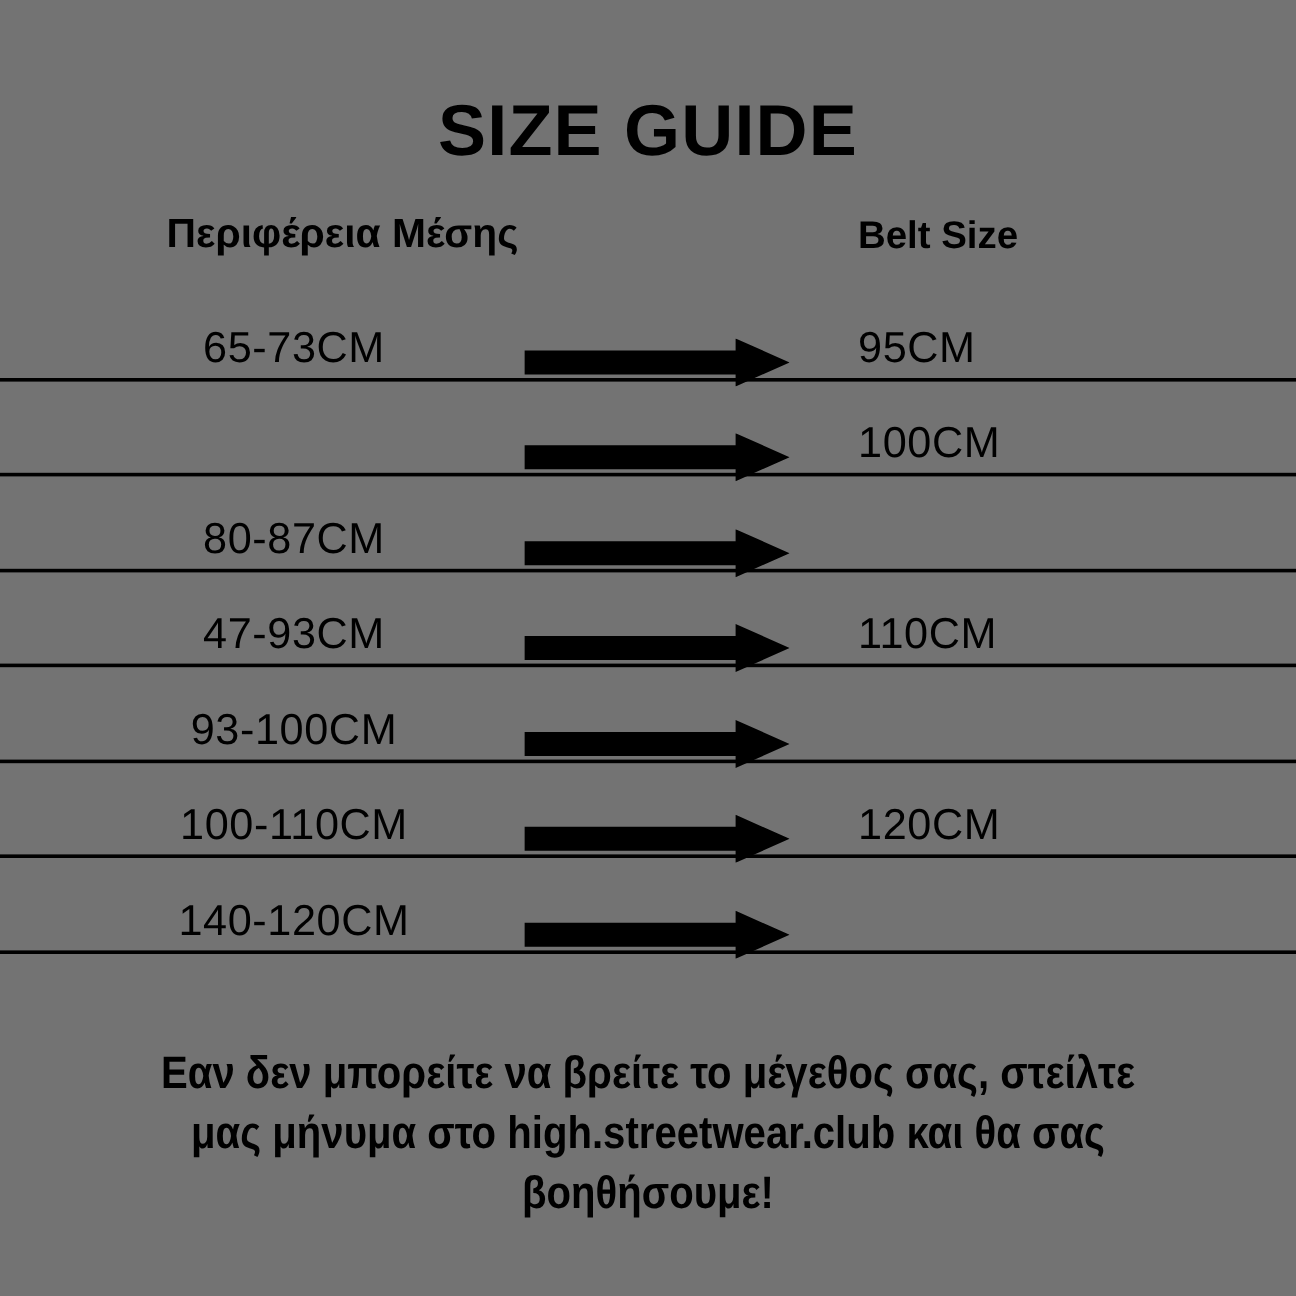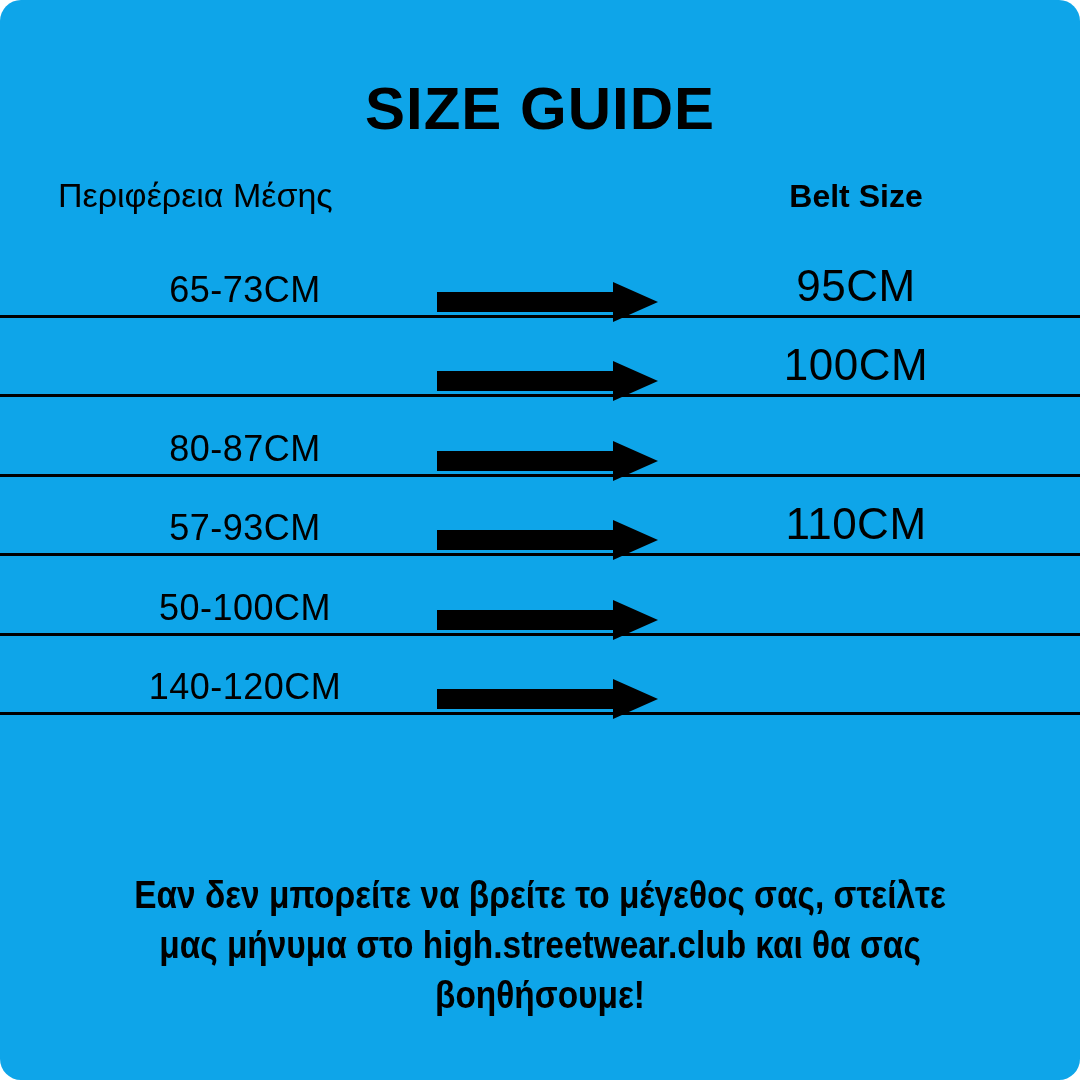--- a/index.html
+++ b/index.html
@@ -4,51 +4,50 @@
 <style>
   html, body {
     margin: 0;
     padding: 0;
     background: #ffffff;
   }
   #canvas {
     position: relative;
     width: 1080px;
     height: 1080px;
-    background: #0ea5e9;
+    background: #737373;
     color: #000000;
     font-family: "Liberation Sans", sans-serif;
     overflow: hidden;
-    border-radius: 21px;
   }
   .title {
     position: absolute;
     top: 34px;
     left: 0;
     width: 1080px;
     text-align: center;
     font-size: 60px;
     font-weight: 800;
     letter-spacing: 1px;
   }
   .header-left {
     position: absolute;
     top: 176px;
     left: 58px;
     width: 374px;
-    text-align: left;
+    text-align: right;
     font-size: 34px;
-    font-weight: 400;
+    font-weight: 700;
   }
   .header-right {
     position: absolute;
     top: 178px;
     left: 715px;
     width: 282px;
-    text-align: center;
+    text-align: left;
     font-size: 32px;
     font-weight: 700;
   }
   .table {
     position: absolute;
     top: 238px;
     left: 0;
     width: 1080px;
   }
   .row {
@@ -64,22 +63,21 @@
     text-align: center;
     font-size: 36px;
     font-weight: 400;
     letter-spacing: 0.5px;
   }
   .cell-belt {
     position: absolute;
     left: 715px;
     bottom: 4px;
     width: 282px;
-    text-align: center;
-    font-size: 44px;
+    font-size: 36px;
     font-weight: 400;
     letter-spacing: 0.5px;
   }
   .arrow {
     position: absolute;
     left: 437px;
     bottom: -7px;
     width: 221px;
     height: 40px;
     z-index: 2;
@@ -124,34 +122,41 @@
     </div>
 
     <div class="row">
       <div class="cell-waist">80-87CM</div>
       <svg class="arrow" viewBox="0 0 221 40" xmlns="http://www.w3.org/2000/svg">
           <path d="M0,10 H176 V0 L221,20 L176,40 V30 H0 Z" fill="#000000"></path>
         </svg>
     </div>
 
     <div class="row">
-      <div class="cell-waist">57-93CM</div>
+      <div class="cell-waist">47-93CM</div>
       <svg class="arrow" viewBox="0 0 221 40" xmlns="http://www.w3.org/2000/svg">
           <path d="M0,10 H176 V0 L221,20 L176,40 V30 H0 Z" fill="#000000"></path>
         </svg>
       <div class="cell-belt">110CM</div>
     </div>
 
     <div class="row">
-      <div class="cell-waist">50-100CM</div>
+      <div class="cell-waist">93-100CM</div>
       <svg class="arrow" viewBox="0 0 221 40" xmlns="http://www.w3.org/2000/svg">
           <path d="M0,10 H176 V0 L221,20 L176,40 V30 H0 Z" fill="#000000"></path>
         </svg>
     </div>
 
+    <div class="row">
+      <div class="cell-waist">100-110CM</div>
+      <svg class="arrow" viewBox="0 0 221 40" xmlns="http://www.w3.org/2000/svg">
+          <path d="M0,10 H176 V0 L221,20 L176,40 V30 H0 Z" fill="#000000"></path>
+        </svg>
+      <div class="cell-belt">120CM</div>
+    </div>
 
     <div class="row">
       <div class="cell-waist">140-120CM</div>
       <svg class="arrow" viewBox="0 0 221 40" xmlns="http://www.w3.org/2000/svg">
           <path d="M0,10 H176 V0 L221,20 L176,40 V30 H0 Z" fill="#000000"></path>
         </svg>
     </div>
 
   </div>
 

